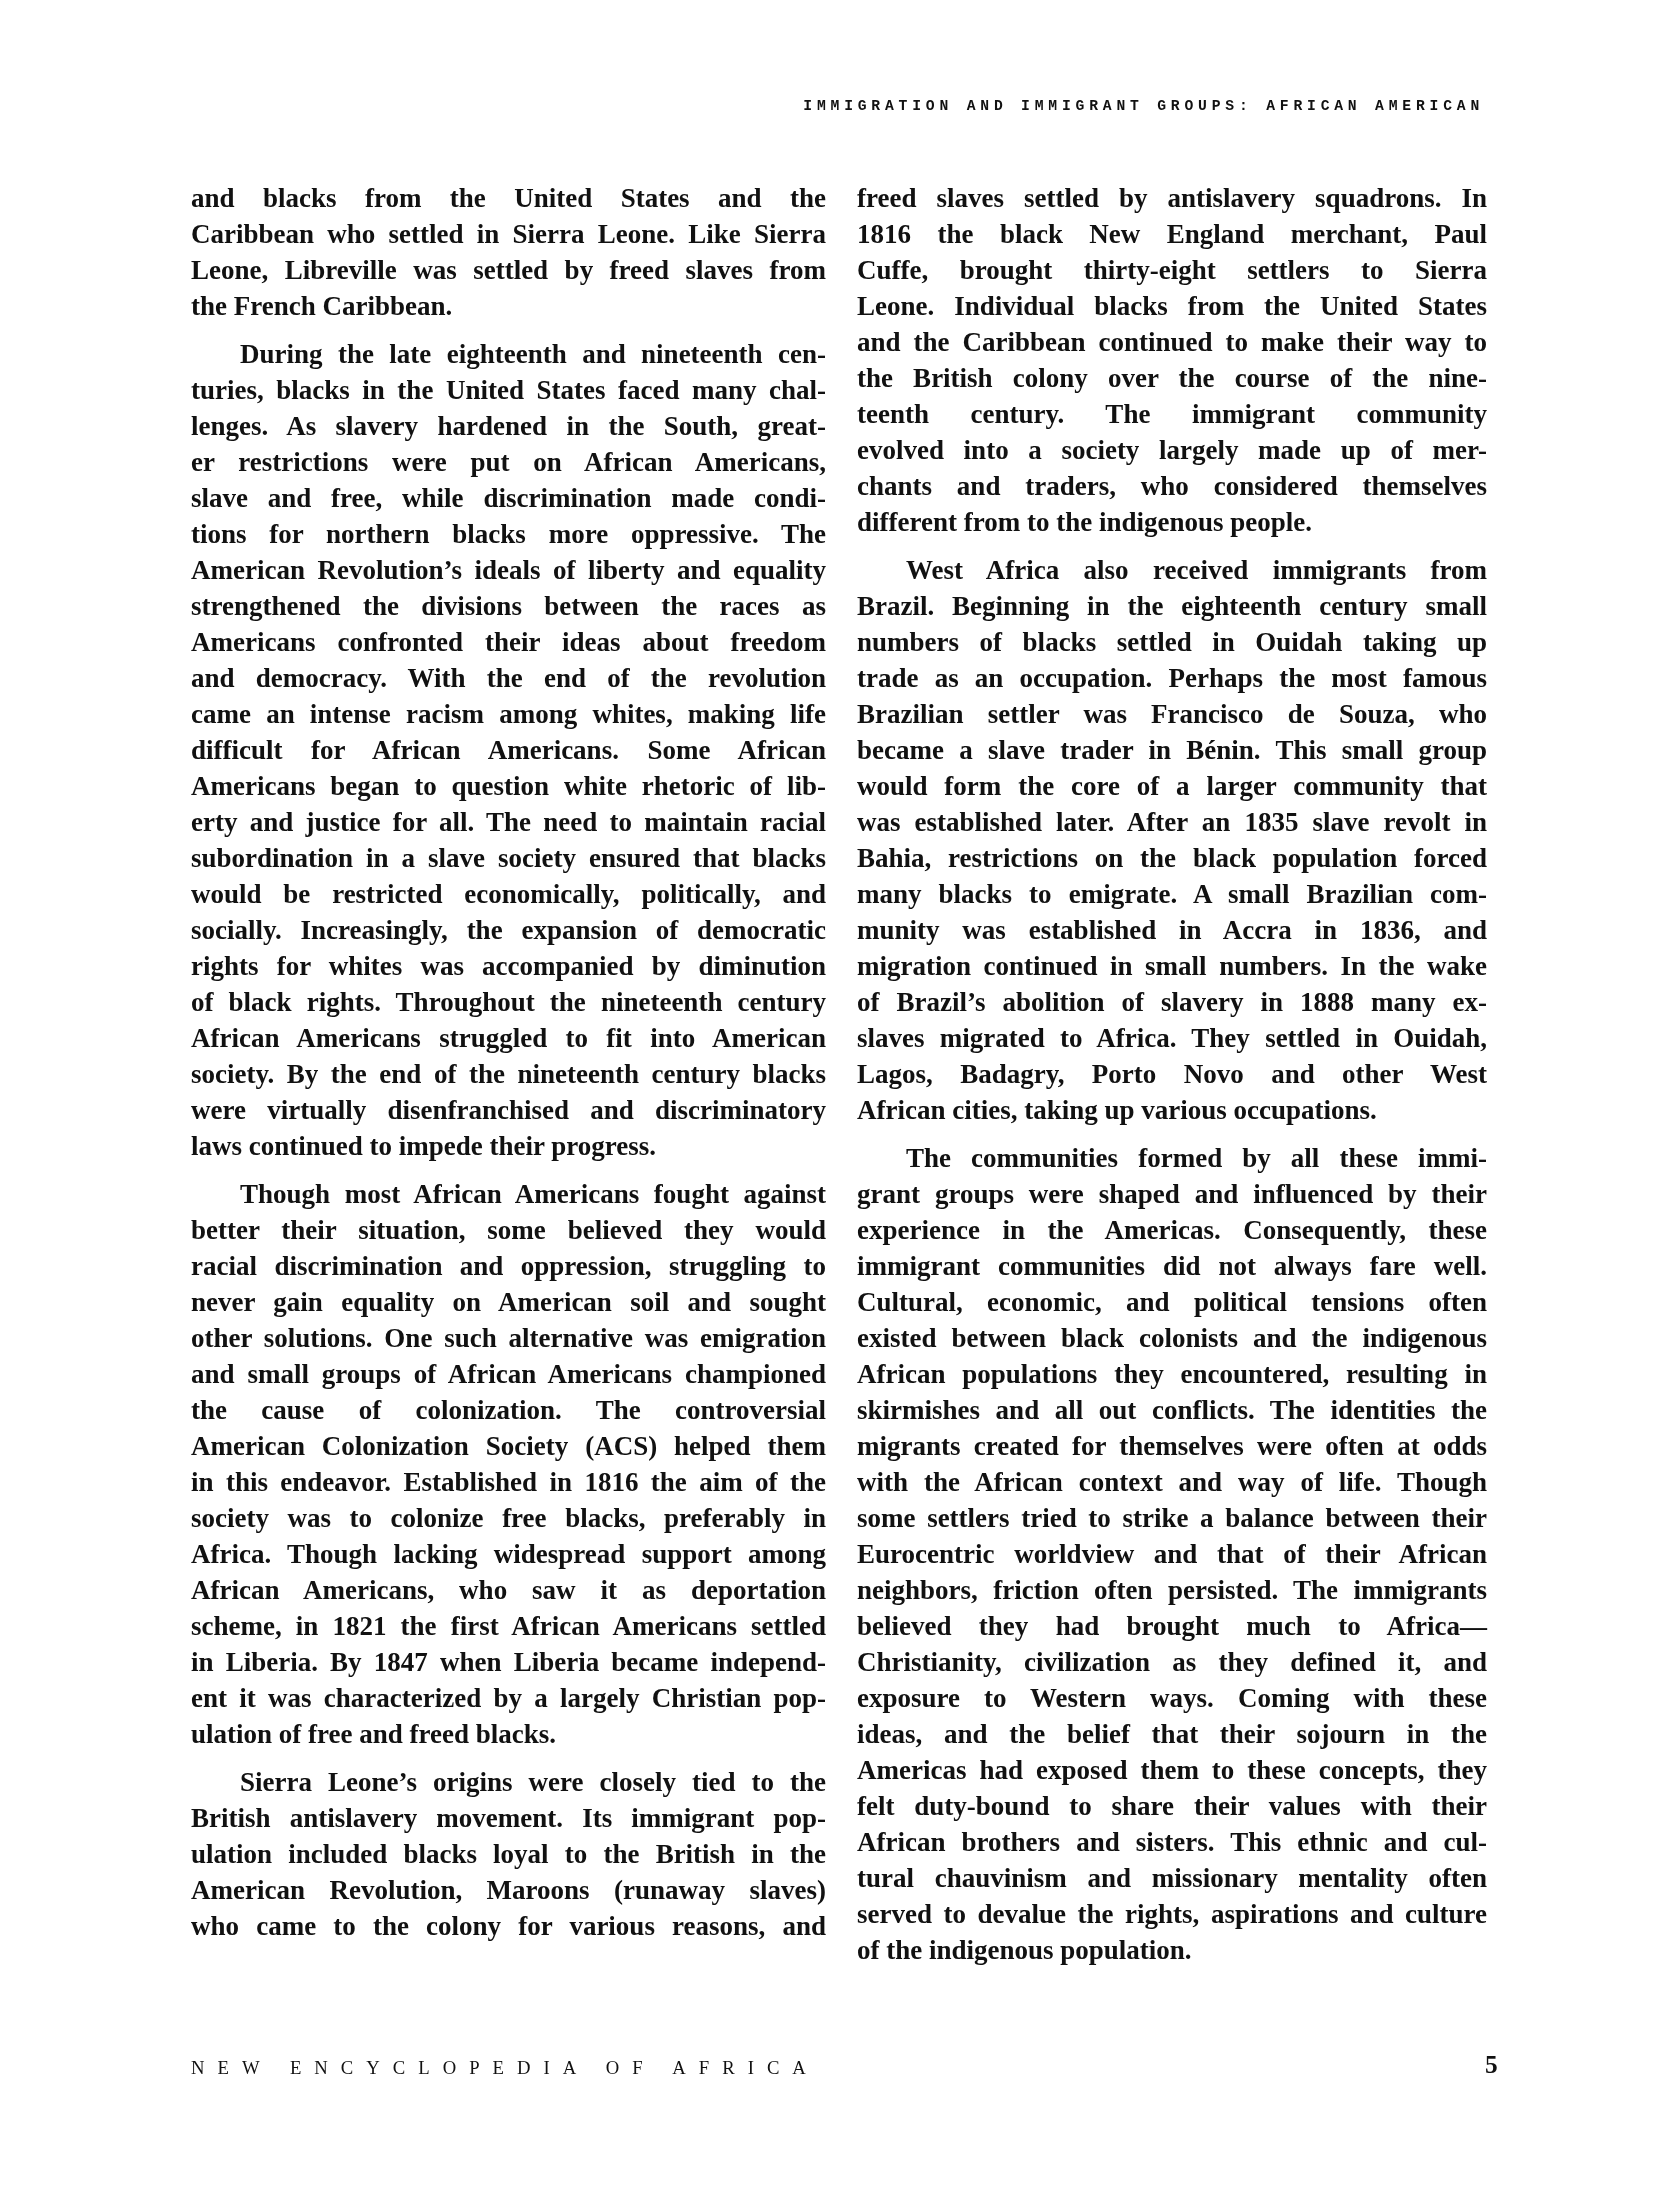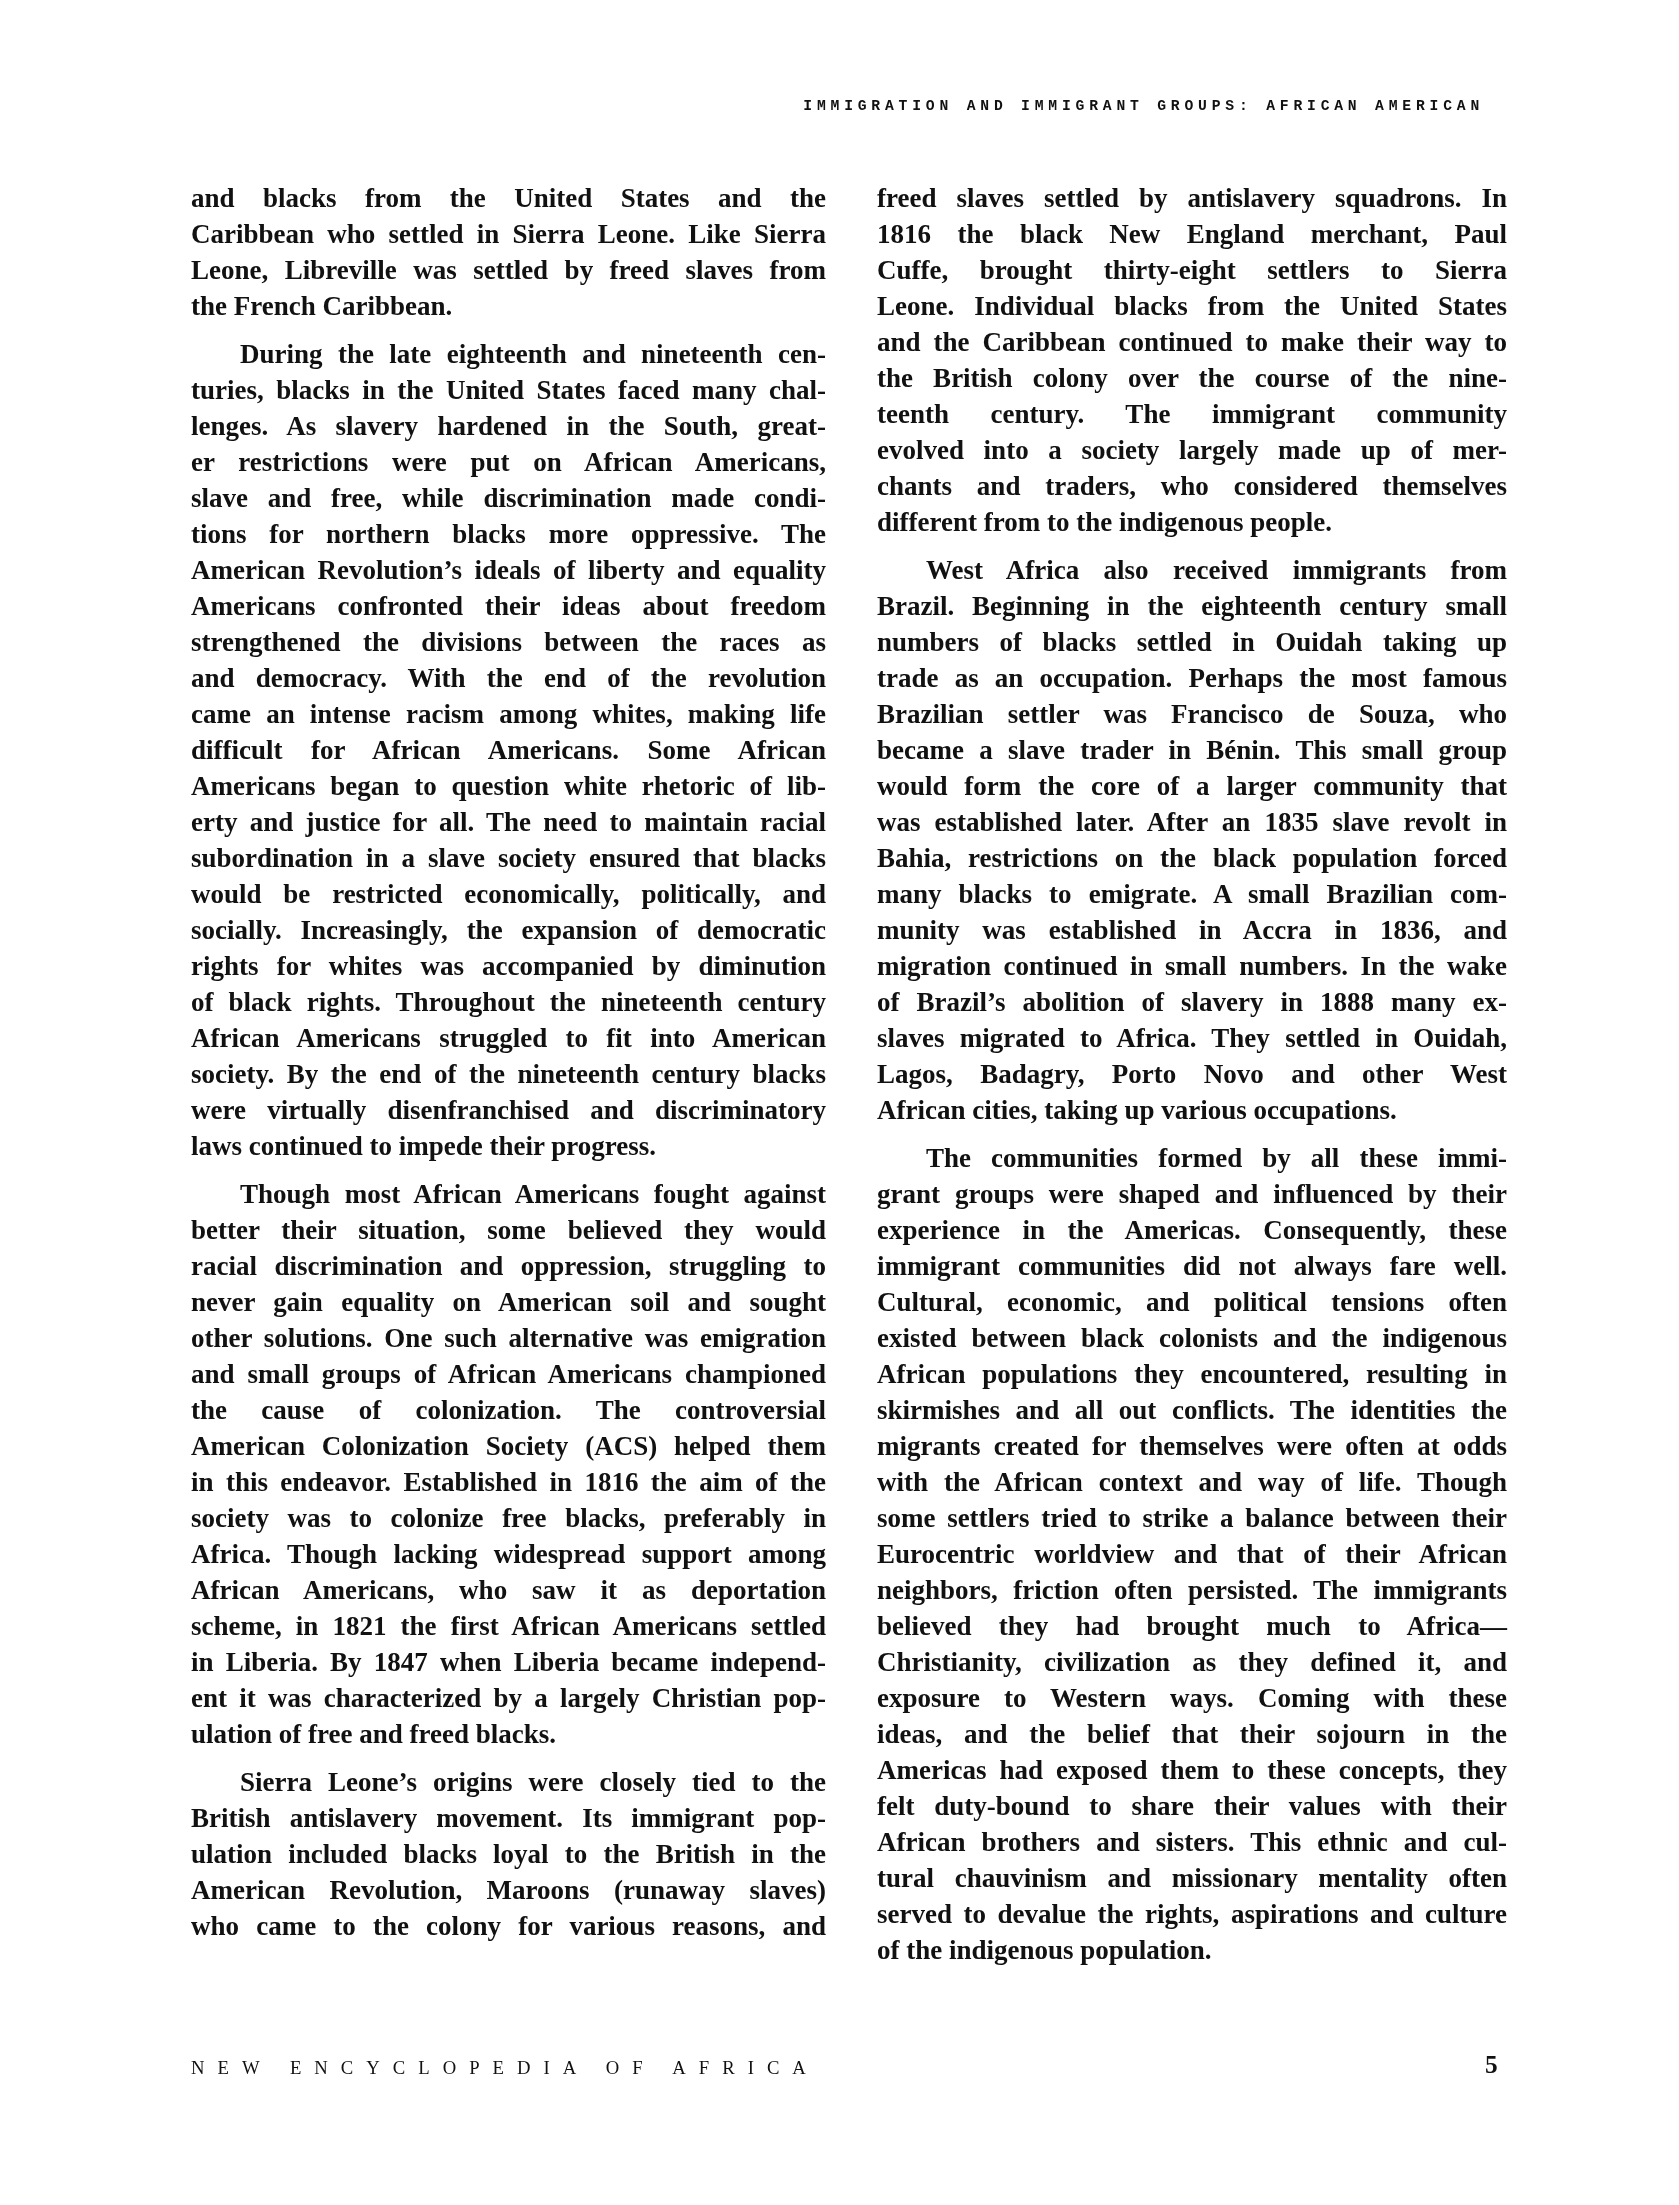--- a/index.html
+++ b/index.html
@@ -7,21 +7,21 @@
   .running-head {
     position: absolute; top: 98px; right: 195px;
     font-family: Liberation Mono, monospace; font-weight: bold;
     font-size: 14.7px; letter-spacing: 4.8px; white-space: nowrap; color: #111; margin-left: 31px;
   }
   .col {
     position: absolute; top: 180px; width: 635px;
     font-family: "Liberation Serif", serif; font-size: 27px; line-height: 36px; font-weight: bold;
   }
   .col-left { left: 191px; }
-  .col-right { left: 877px; width: 630px; }
+  .col-right { left: 857px; width: 630px; }
   .para { margin: 0 0 12px 0; }
   .line {
     display: block; text-align: justify; text-align-last: justify;
     white-space: nowrap; height: 36px; overflow: visible;
   }
   .line.last { text-align-last: left; }
   .line.indent { padding-left: 49px; }
   .footer-title {
     position: absolute; top: 2057px; left: 191px;
     font-family: "Liberation Serif", serif; font-size: 18.7px; letter-spacing: 13px; white-space: nowrap; text-align: right;
@@ -44,22 +44,22 @@
       <span class="line last">the French Caribbean.</span>
     </div>
     <div class="para">
       <span class="line indent">During the late eighteenth and nineteenth cen-</span>
       <span class="line">turies, blacks in the United States faced many chal-</span>
       <span class="line">lenges. As slavery hardened in the South, great-</span>
       <span class="line">er restrictions were put on African Americans,</span>
       <span class="line">slave and free, while discrimination made condi-</span>
       <span class="line">tions for northern blacks more oppressive. The</span>
       <span class="line">American Revolution’s ideals of liberty and equality</span>
+      <span class="line">strengthened the divisions between the races as</span>
       <span class="line">Americans confronted their ideas about freedom</span>
-      <span class="line">strengthened the divisions between the races as</span>
       <span class="line">and democracy. With the end of the revolution</span>
       <span class="line">came an intense racism among whites, making life</span>
       <span class="line">difficult for African Americans. Some African</span>
       <span class="line">Americans began to question white rhetoric of lib-</span>
       <span class="line">erty and justice for all. The need to maintain racial</span>
       <span class="line">subordination in a slave society ensured that blacks</span>
       <span class="line">would be restricted economically, politically, and</span>
       <span class="line">socially. Increasingly, the expansion of democratic</span>
       <span class="line">rights for whites was accompanied by diminution</span>
       <span class="line">of black rights. Throughout the nineteenth century</span>

